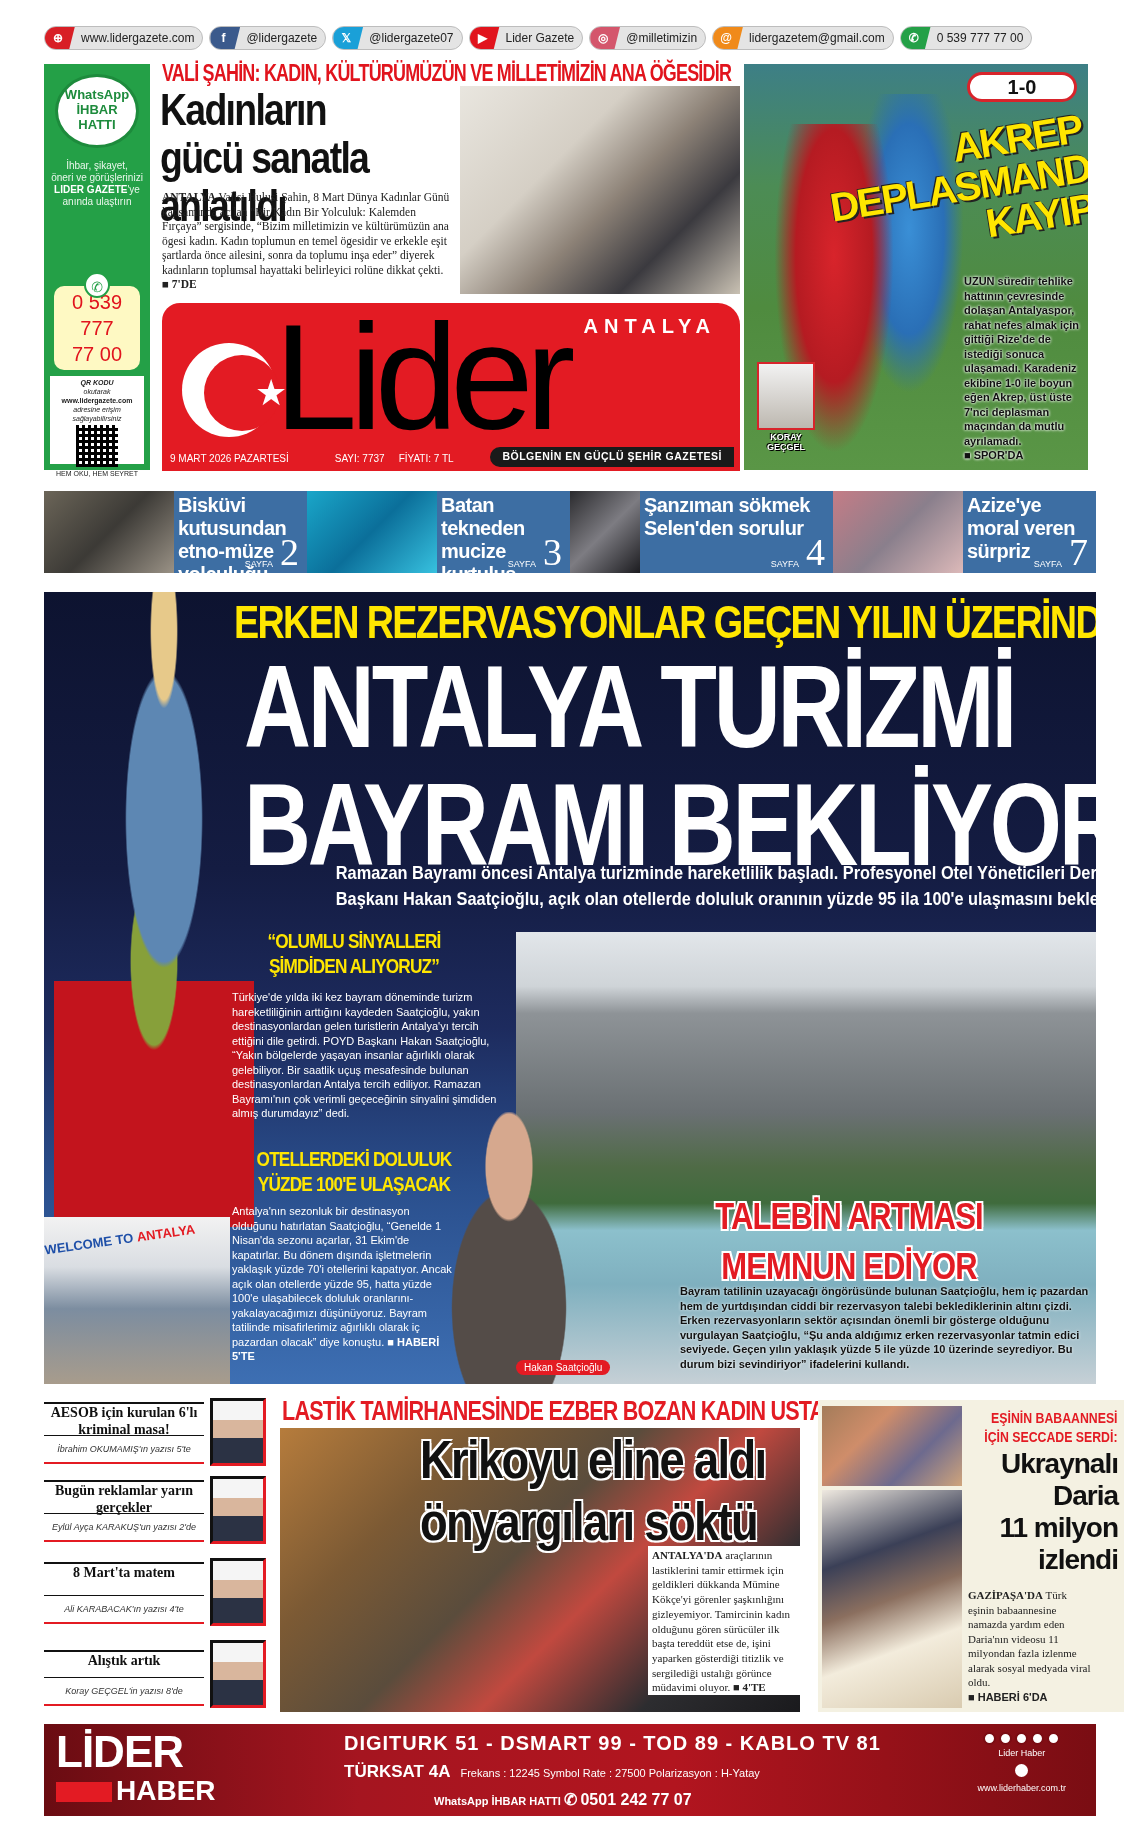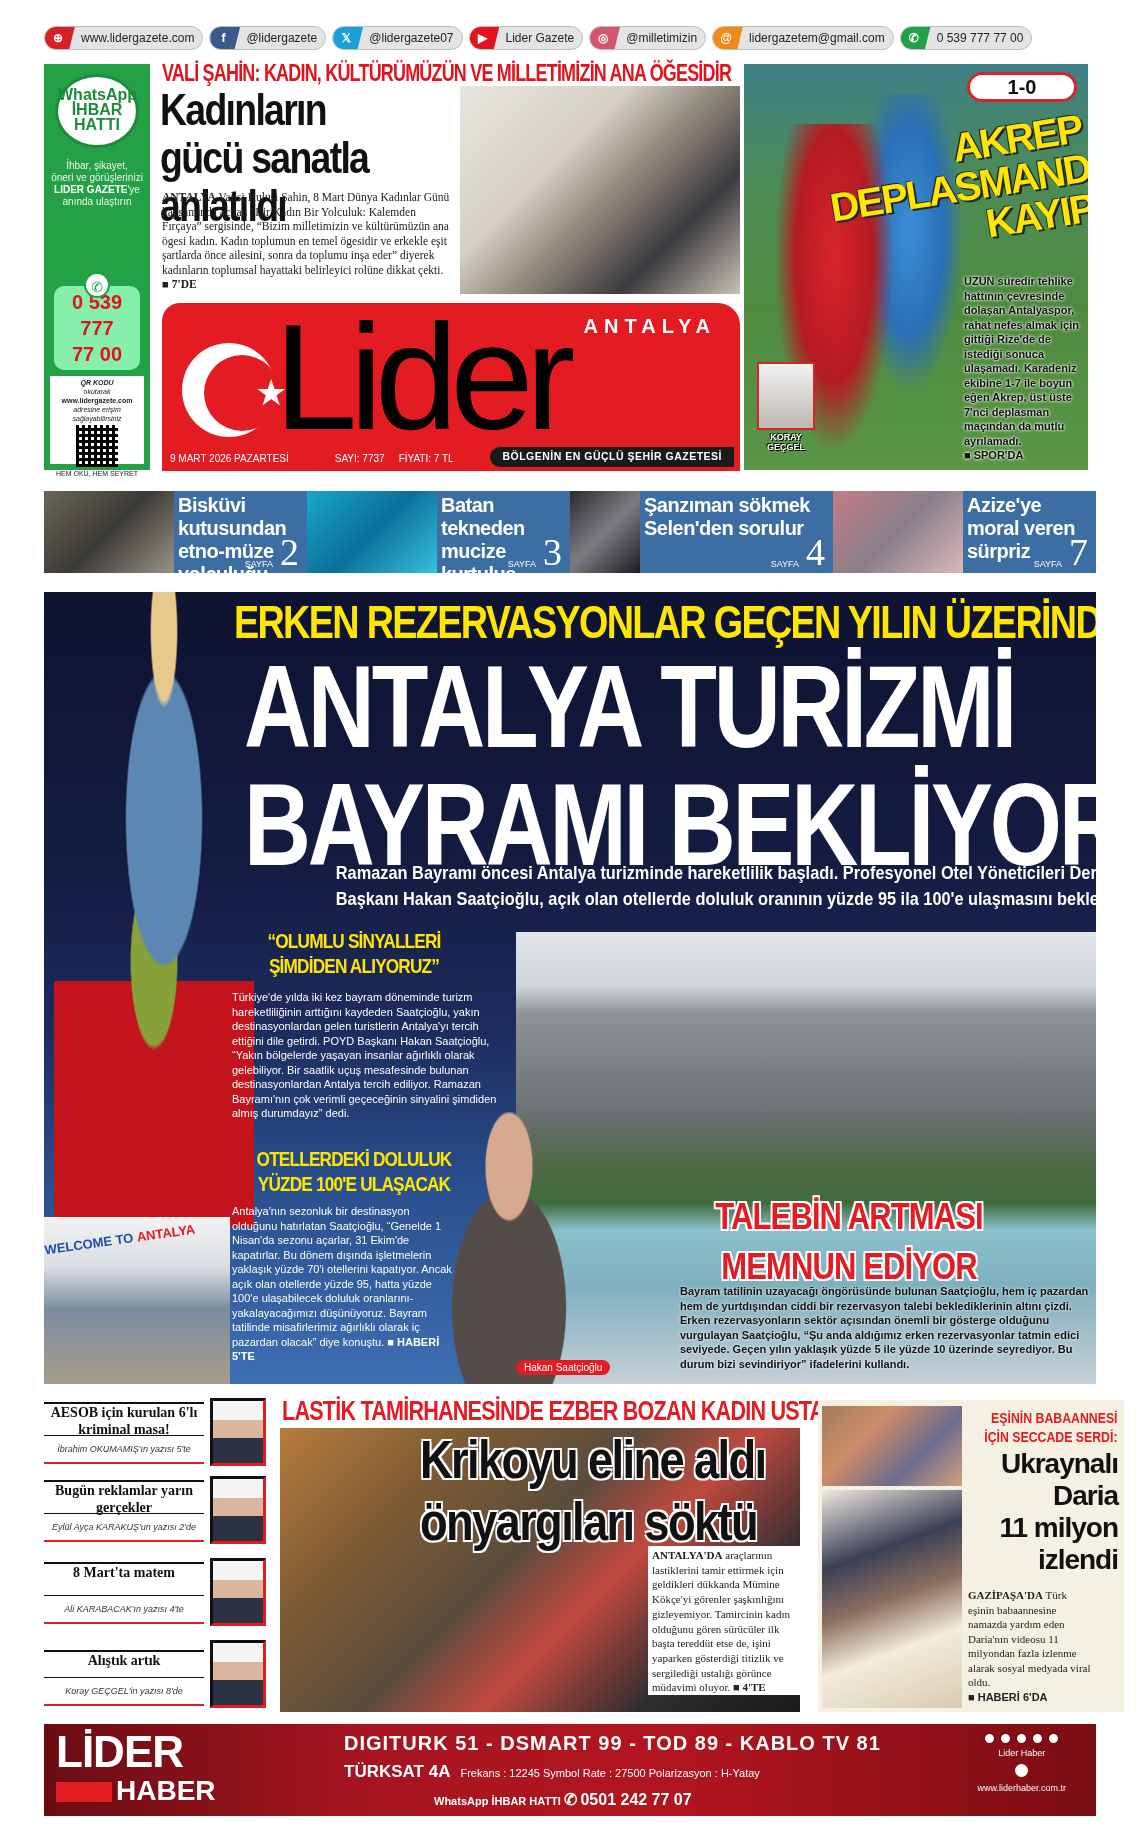--- a/index.html
+++ b/index.html
@@ -5,23 +5,23 @@
 *{box-sizing:border-box;margin:0;padding:0}
 html,body{width:1140px;height:1841px;background:#fff;overflow:hidden}
 body{position:relative;font-family:"Liberation Sans",sans-serif;color:#111}
 
 .social{position:absolute;top:26px;left:44px;right:44px;height:24px;display:flex;gap:6px}
 .pill{display:flex;align-items:center;height:24px;border-radius:12px;background:#e4e4e4;border:1px solid #bdbdbd;font-size:12px;color:#222;padding-right:8px;overflow:hidden;white-space:nowrap}
 .pill .ic{width:30px;height:24px;display:flex;align-items:center;justify-content:center;color:#fff;font-weight:bold;font-size:12px;margin-right:6px;clip-path:polygon(0 0,100% 0,80% 100%,0 100%);padding-right:4px}
 
 .wa{position:absolute;left:44px;top:64px;width:106px;height:406px;background:#24a047}
 .wa-bubble{position:absolute;left:11px;top:10px;width:84px;height:74px;border-radius:50%;background:#fff;border:3px solid #1d8b3c;text-align:center;padding-top:10px}
-.wa-bubble span{display:block;color:#1d8b3c;font-weight:bold;font-size:16px;line-height:15px}
+.wa-bubble span{display:block;color:#1d8b3c;font-weight:bold;font-size:13px;line-height:15px}
 .wa-text{position:absolute;left:6px;top:96px;width:94px;text-align:center;color:#eaf7ec;font-size:10px;line-height:12px}
-.wa-phone{position:absolute;left:10px;top:222px;width:86px;height:84px;background:#86efac;border-radius:10px;text-align:center;color:#e1141d;font-weight:bold;font-size:20px;line-height:26px;padding-top:3px}
+.wa-phone{position:absolute;left:10px;top:222px;width:86px;height:84px;background:#fef9c3;border-radius:10px;text-align:center;color:#e1141d;font-weight:normal;font-size:20px;line-height:26px;padding-top:3px}
 .wa-phone-ic{position:absolute;left:40px;top:208px;width:26px;height:26px;border-radius:50%;background:#fff;color:#24a047;font-size:14px;text-align:center;line-height:26px;border:2px solid #24a047}
 .qr{position:absolute;left:6px;top:312px;width:94px;height:88px;background:#fff;text-align:center;font-size:7px;line-height:9px;color:#222;padding-top:2px}
 .qr-code{width:42px;height:42px;margin:2px auto;background:
 repeating-linear-gradient(90deg,#000 0 3px,#fff 3px 6px),
 repeating-linear-gradient(0deg,#000 0 3px,#fff 3px 6px);background-blend-mode:multiply}
 
 .kicker1{position:absolute;left:162px;top:60px;color:#e1141d;font-size:23px;font-weight:bold;letter-spacing:-1px;white-space:nowrap;transform:scaleX(.78);transform-origin:left}
 .hl1{position:absolute;left:160px;top:86px;width:300px;font-size:44px;line-height:48px;font-weight:bold;letter-spacing:-2px;color:#111;transform:scaleX(.85);transform-origin:left}
 .body1{position:absolute;left:162px;top:190px;width:290px;font-family:"Liberation Serif",serif;font-size:11.5px;line-height:14.5px;color:#222}
 .photo1{position:absolute;left:460px;top:86px;width:280px;height:208px;background:linear-gradient(135deg,#e9e6df 0%,#d5cfc5 35%,#8d8277 55%,#3b3a3f 75%,#c9c1b3 100%)}
@@ -187,21 +187,21 @@
 
 <div class="sport">
   <div class="player-blue"></div>
   <div class="player-red"></div>
   <div class="score">1-0</div>
   <div class="sp-hl">
     <div>AKREP</div>
     <div>DEPLASMANDA</div>
     <div>KAYIP</div>
   </div>
-  <div class="sp-body"><span>UZUN süredir tehlike hattının çevresinde dolaşan Antalyaspor, rahat nefes almak için gittiği Rize'de de istediği sonuca ulaşamadı. Karadeniz ekibine 1-7 ile boyun eğen Akrep, üst üste 7'nci deplasman maçından da mutlu ayrılamadı.</span><br><span>■ SPOR'DA</span></div>
+  <div class="sp-body"><span>UZUN süredir tehlike hattının çevresinde dolaşan Antalyaspor, rahat nefes almak için gittiği Rize'de de istediği sonuca ulaşamadı. Karadeniz ekibine 1-0 ile boyun eğen Akrep, üst üste 7'nci deplasman maçından da mutlu ayrılamadı.</span><br><span>■ SPOR'DA</span></div>
   <div class="sp-author"></div>
   <div class="sp-author-name">
       <div>KORAY</div>
       <div>GEÇGEL</div>
     </div>
 </div>
 
 <div class="teasers">
   <div class="teaser">
     <div class="img" style="background:linear-gradient(135deg,#6b6558,#3c3a36,#9a9286)"></div>

